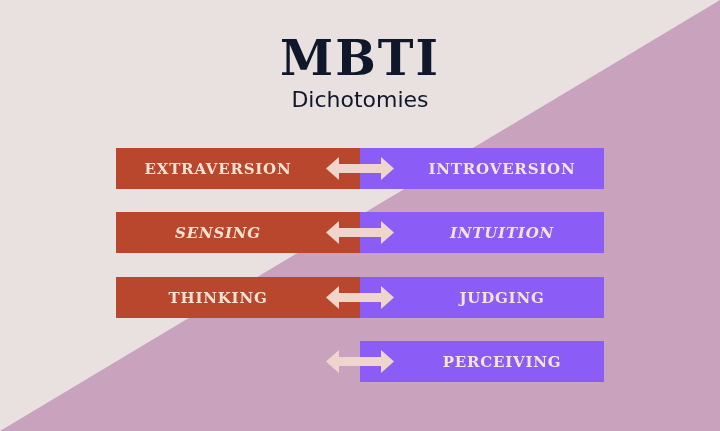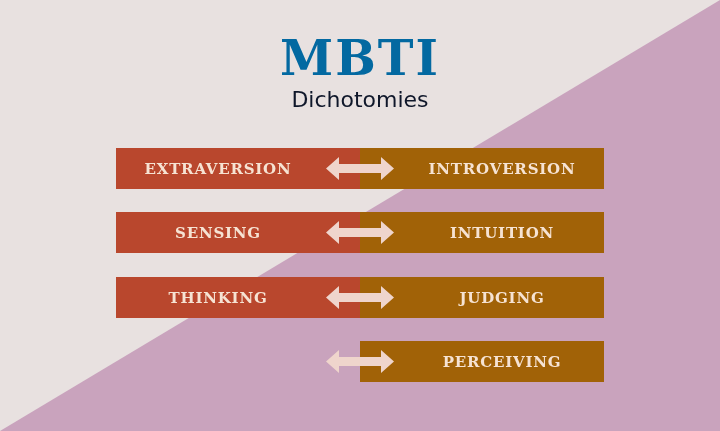--- a/index.html
+++ b/index.html
@@ -7,38 +7,38 @@
       width: 720px; height: 431px; overflow: hidden; position: relative;
       background: #e8e1e0;
       font-family: "Liberation Serif", serif;
     }
     .bg-diagonal {
       position: absolute; left: 0; top: 0; width: 720px; height: 431px;
     }
     .title {
       position: absolute; left: 0; width: 720px; top: 30px; text-align: center;
       font-family: "DejaVu Serif", serif; font-weight: bold;
-      font-size: 48px; letter-spacing: 2px; color: #0369a1; line-height: 56px;
+      font-size: 48px; letter-spacing: 2px; color: #0f172a; line-height: 56px;
     }
     .subtitle {
       position: absolute; left: 0; width: 720px; top: 86px; text-align: center;
       font-family: "DejaVu Sans", sans-serif;
       font-size: 22px; color: #0f172a; line-height: 28px;
     }
     .row {
       position: absolute; left: 116px; width: 488px; height: 41px;
     }
     .half {
       position: absolute; top: 0; height: 41px; width: 244px;
       display: flex; align-items: center; justify-content: center;
       color: #f6e3d3; font-family: "DejaVu Serif", serif; font-weight: bold;
       font-size: 15px; letter-spacing: 0.8px;
     }
     .half.left { left: 0; background: #b9472d; padding-right: 40px; box-sizing: border-box; }
-    .half.right { left: 244px; background: #a16207; padding-left: 40px; box-sizing: border-box; }
+    .half.right { left: 244px; background: #8b5cf6; padding-left: 40px; box-sizing: border-box; }
     .arrow {
       position: absolute; left: 210px; top: 9px; width: 68px; height: 23px;
     }
   </style>
 </head>
 <body>
 
 <svg class="bg-diagonal" viewBox="0 0 720 431">
   <polygon points="720,0 720,431 0,431" fill="#c9a3bd"></polygon>
 </svg>
@@ -47,21 +47,21 @@
 <div class="subtitle">Dichotomies</div>
 
 <div class="row" style="top:148px;">
   <div class="half left">EXTRAVERSION</div>
   <div class="half right">INTROVERSION</div>
   <svg class="arrow" viewBox="0 0 68 23">
     <polygon points="0,11.5 13,0 13,7 55,7 55,0 68,11.5 55,23 55,16 13,16 13,23" fill="#efd5cc"></polygon>
   </svg>
 </div>
 
-<div class="row" style="top:212px;">
+<div class="row" style="top:212px;font-style:italic;">
   <div class="half left">SENSING</div>
   <div class="half right">INTUITION</div>
   <svg class="arrow" viewBox="0 0 68 23">
     <polygon points="0,11.5 13,0 13,7 55,7 55,0 68,11.5 55,23 55,16 13,16 13,23" fill="#efd5cc"></polygon>
   </svg>
 </div>
 
 <div class="row" style="top:277px;border-radius:17px;">
   <div class="half left">THINKING</div>
   <div class="half right">JUDGING</div>

